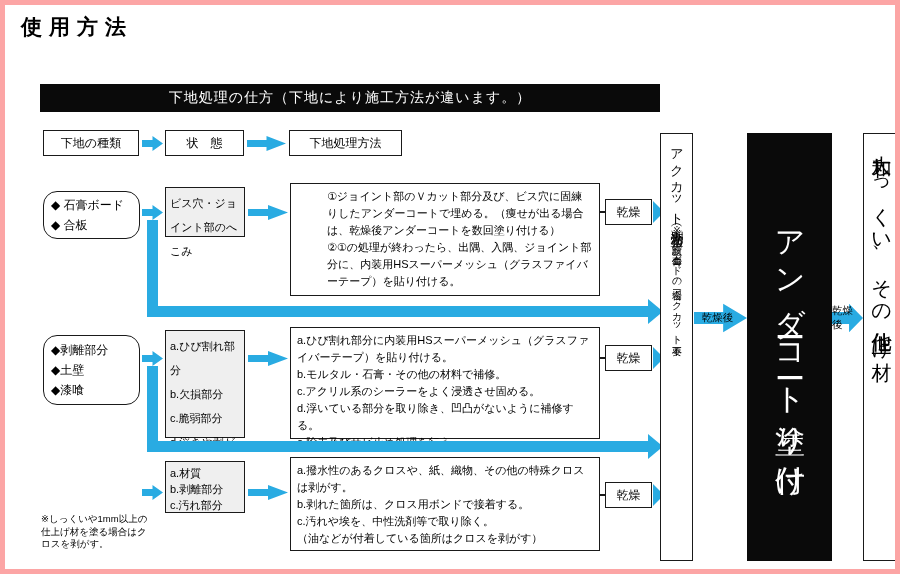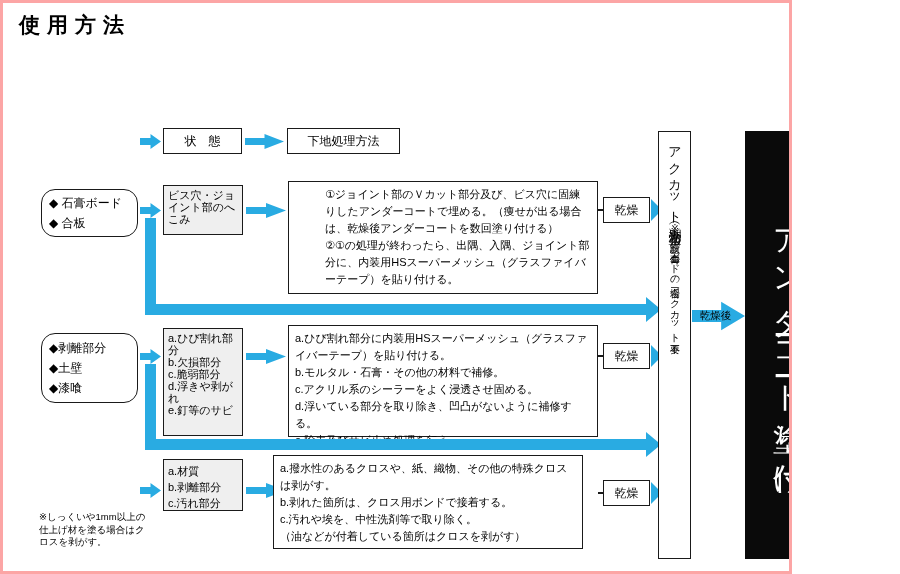--- a/index.html
+++ b/index.html
@@ -1,33 +1,33 @@
 <!DOCTYPE html>
 <html lang="ja"><head>
 <meta charset="utf-8">
 <style>
   * { margin:0; padding:0; box-sizing:border-box; }
   html,body { background:#fff; }
   body { width:900px; height:574px; font-family:"Liberation Sans","DejaVu Sans",sans-serif; color:#000; }
-  .canvas { position:relative; width:792px; height:574px; background:#fff; border:3px solid #fca5a5; overflow:hidden; }
+  .canvas { position:relative; width:900px; height:574px; background:#fff; border:5px solid #fca5a5; overflow:hidden; }
   .abs { position:absolute; }
   .pre { white-space:pre-line; }
 
   .page-title { left:16px; top:8px; font-family:"Liberation Serif","DejaVu Serif",serif;
                 font-size:21px; font-weight:bold; letter-spacing:7px; }
 
   .banner { left:35px; top:79px; width:620px; height:28px; background:#0a0a0a; color:#fff;
             font-size:14px; display:flex; align-items:center; justify-content:center; letter-spacing:1px; }
 
   .box { border:1px solid #1a1a1a; background:#fff; }
   .gray { background:#efefef; }
   .cbox { display:flex; align-items:center; justify-content:center; font-size:12px; }
   .lbox { display:flex; align-items:center; font-size:12px; padding-left:7px; line-height:20px;border-radius:14px; }
   .tbox { font-size:11px; line-height:17px; padding:4px 6px; }
-  .condbox { font-size:11px; line-height:12px; padding:3px 4px; }
+  .condbox { font-size:11px; line-height:24px; padding:3px 4px; }
 
   
   .fat { background:#29abe2; clip-path:polygon(0 26%,50% 26%,50% 0,100% 50%,50% 100%,50% 74%,0 74%); }
   .tri { background:#29abe2; clip-path:polygon(0 0,100% 50%,0 100%); }
   .bar { background:#29abe2; }
   .conn { background:#1a1a1a; }
 
   
   .h1 { left:38px;  top:125px; width:96px;  height:26px; }
   .ha1{ left:137px; top:131px; width:21px;  height:15px; }
@@ -64,21 +64,21 @@
   .bp2v { left:142px; top:361px; width:11px; height:86px; }
   .bp2h { left:142px; top:436px; width:501px; height:11px; }
   .bp2t { left:643px; top:429px; width:15px; height:25px; }
 
   
   .r3cat  { left:38px;  top:470px; width:97px;  height:34px; }
   .r3note { left:36px;  top:508px; width:114px; font-size:9.5px; line-height:12.5px; }
   .r3a1   { left:137px; top:480px; width:21px;  height:15px; }
   .r3cond { left:160px; top:456px; width:80px;  height:52px; line-height:16px; }
   .r3a2   { left:243px; top:480px; width:40px;  height:15px; }
-  .r3trt  { left:270px; top:452px; width:310px; height:94px; }
+  .r3trt  { left:285px; top:452px; width:310px; height:94px; }
   .r3conn { left:595px; top:489px; width:5px;   height:2px; }
   .r3dry  { left:600px; top:477px; width:47px;  height:26px; }
   .r3head { left:648px; top:479px; width:11px;  height:22px; }
 
   
   .vflex { display:flex; justify-content:center; }
   .vtxt  { display:block; writing-mode:vertical-rl; text-orientation:upright; }
   .akucut { left:655px; top:128px; width:33px; height:428px; }
   .akucut .vtxt { padding-top:6px; }
   .akucut-main { font-size:13px; letter-spacing:1px; }
@@ -97,21 +97,23 @@
   .dryafter .lbl { position:absolute; inset:0; display:flex; align-items:center; justify-content:center;
         font-size:10.5px; color:#000; padding-right:6px; }
 </style>
 </head>
 <body>
 
 <div class="canvas">
 
   <div class="abs page-title">使用方法</div>
 
+  <div class="abs banner">下地処理の仕方（下地により施工方法が違います。）</div>
 
+  <div class="abs box cbox h1">下地の種類</div>
   <div class="abs fat ha1"></div>
   <div class="abs box cbox h2">状　態</div>
   <div class="abs fat ha2"></div>
   <div class="abs box cbox h3">下地処理方法</div>
 
   <div class="abs box lbox pre r1cat">◆ 石膏ボード
 ◆ 合板</div>
   <div class="abs fat r1a1"></div>
   <div class="abs box gray condbox pre r1cond">ビス穴・ジョイント部のへこみ</div>
   <div class="abs fat r1a2"></div>

